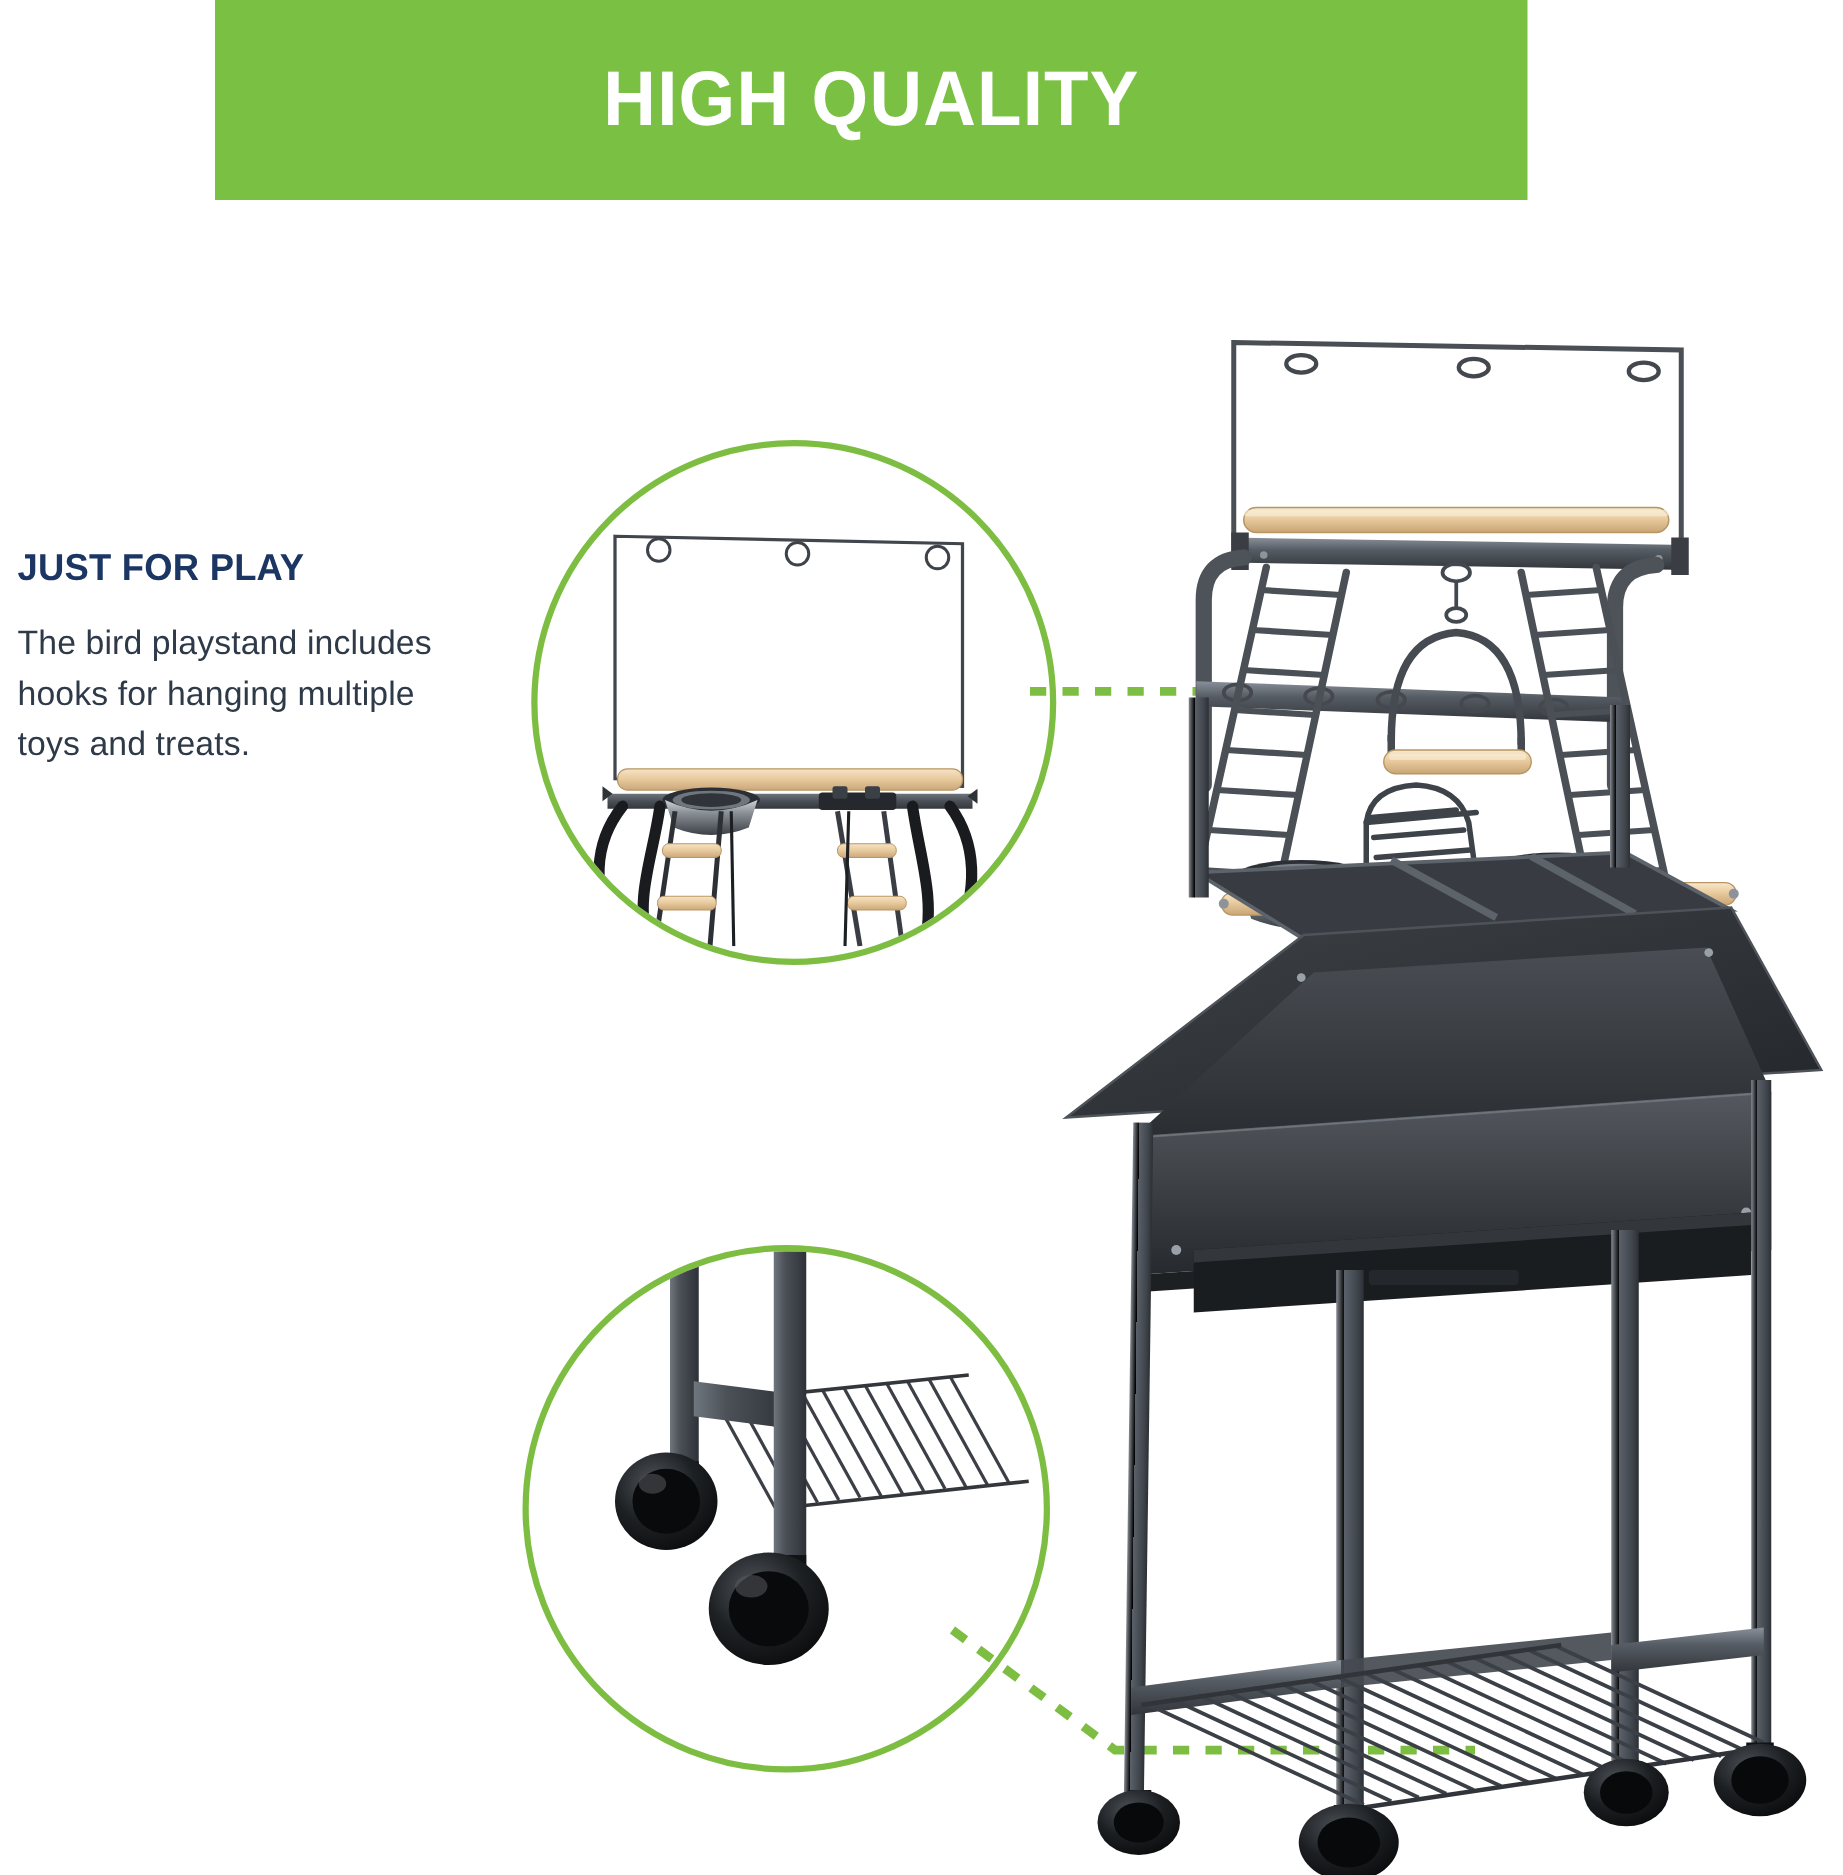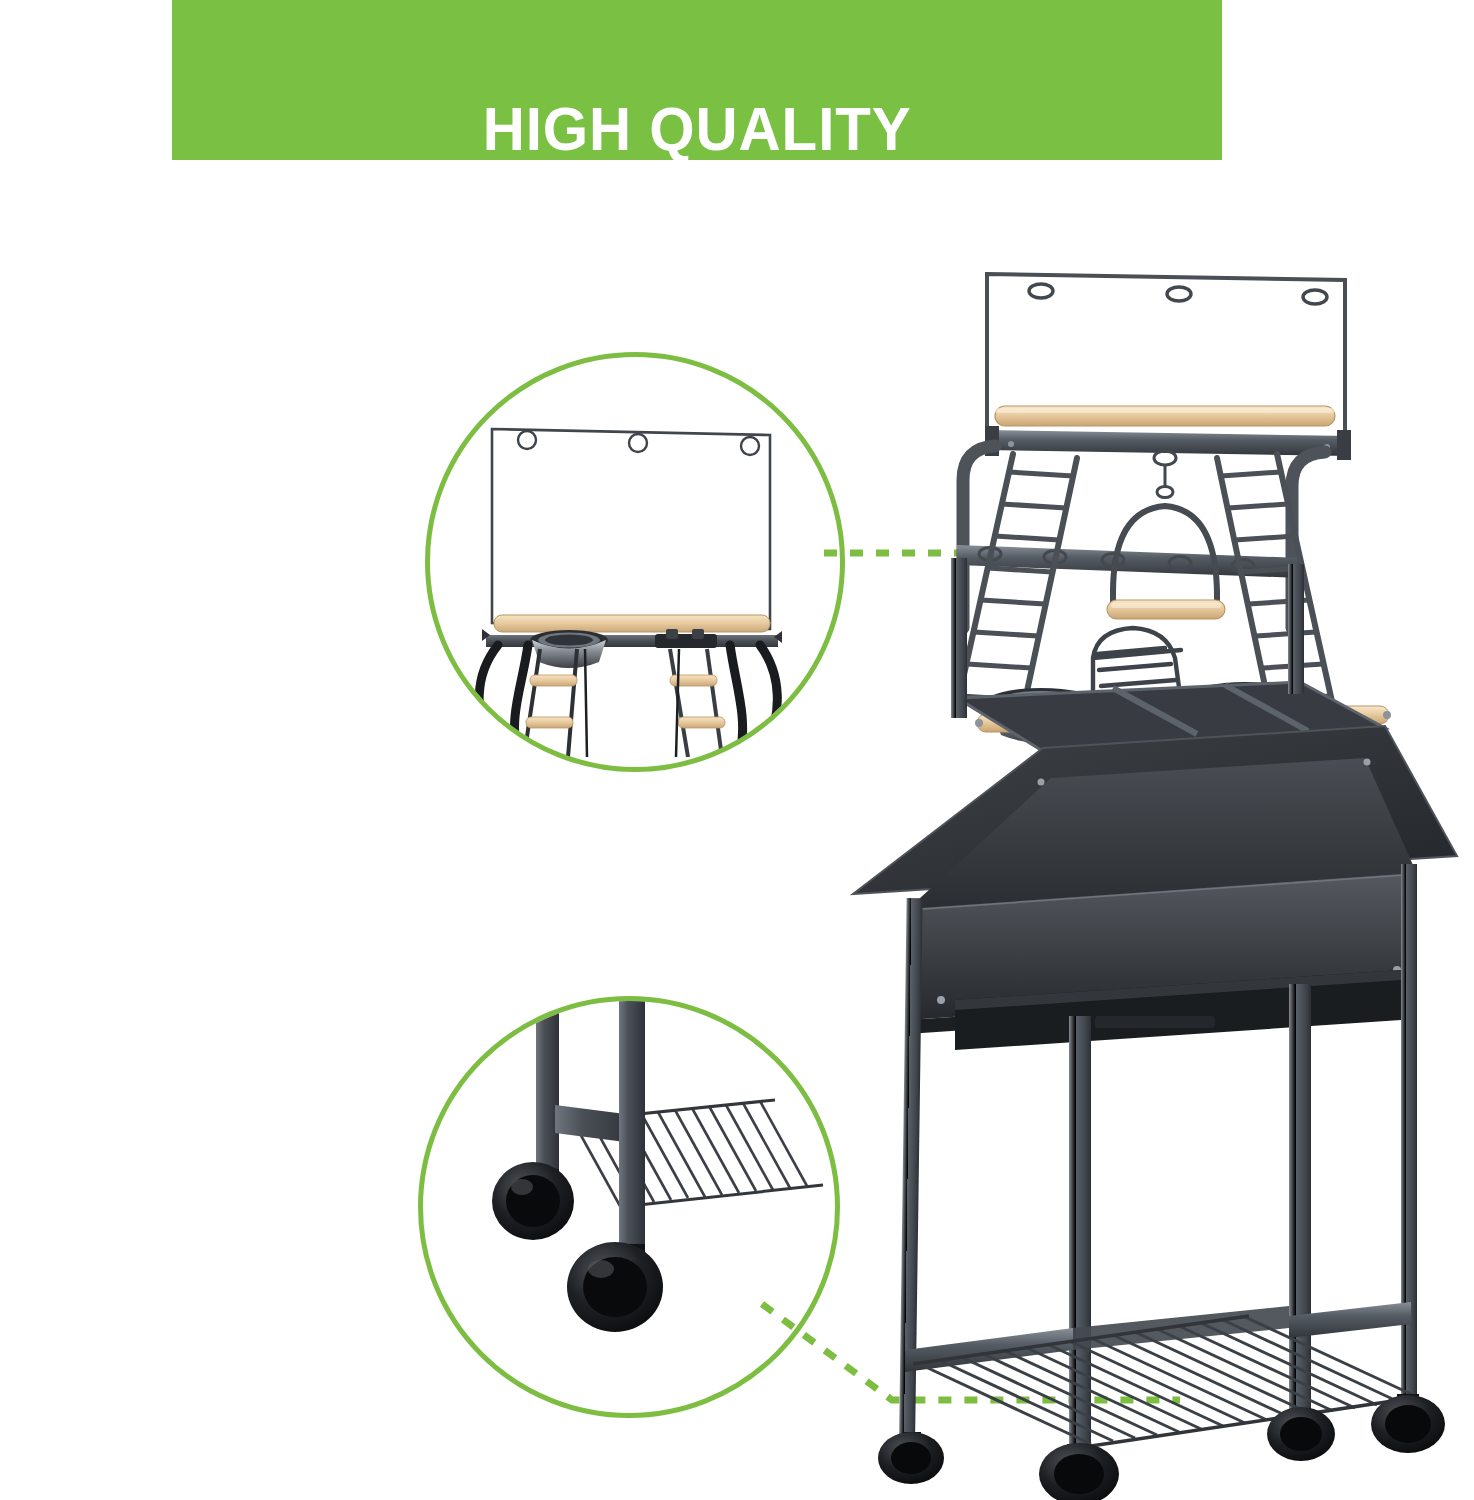--- a/index.html
+++ b/index.html
@@ -6,21 +6,21 @@
   body{
     width:1474px;height:1500px;position:relative;overflow:hidden;
     font-family:"Liberation Sans",sans-serif;
     -webkit-font-smoothing:antialiased;
   }
   .stage{position:absolute;inset:0;width:1474px;height:1500px;background:#fff;}
 
   
   .header-band{
     position:absolute;left:172px;top:0;width:1050px;height:160px;
-    background:#7AC143;display:flex;align-items:flex-end;justify-content:center;
+    background:#7AC143;display:flex;align-items:center;justify-content:center;
   }
   .header-title{
     color:#ffffff;font-weight:bold;font-size:62px;letter-spacing:1px;
     font-family:"Liberation Sans",sans-serif;line-height:1;
     transform:scaleX(.94);
   }
 
   
   .copy{position:absolute;left:14px;width:370px;}
   .copy.one{top:438px;}
@@ -54,20 +54,24 @@
 </style>
 </head>
 <body>
 
 <div class="stage">
 
   <div class="header-band">
     <div class="header-title">HIGH QUALITY</div>
   </div>
 
+  <div class="copy one">
+    <h2 class="copy-head">JUST FOR PLAY</h2>
+    <p class="copy-body">The bird playstand includes hooks for hanging multiple toys and treats.</p>
+  </div>
 
 
   <div class="callout callout-top">
     <svg class="callout-inner" viewBox="0 0 400 400" width="400" height="400">
       <defs>
         <linearGradient id="woodA" x1="0" y1="0" x2="0" y2="1">
           <stop offset="0%" stop-color="#F6E3C6"></stop>
           <stop offset="45%" stop-color="#E9CCA0"></stop>
           <stop offset="100%" stop-color="#CBA87A"></stop>
         </linearGradient>

